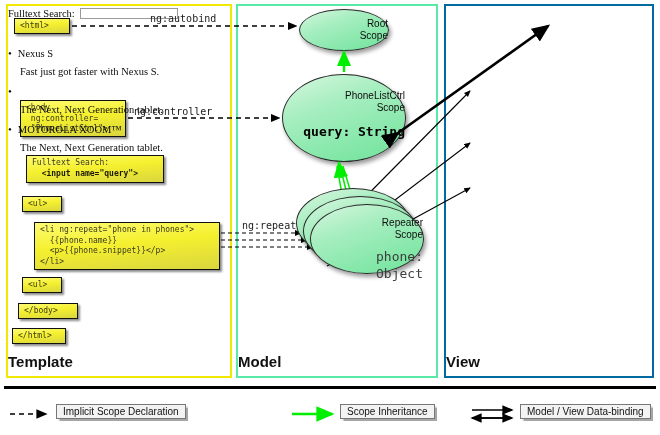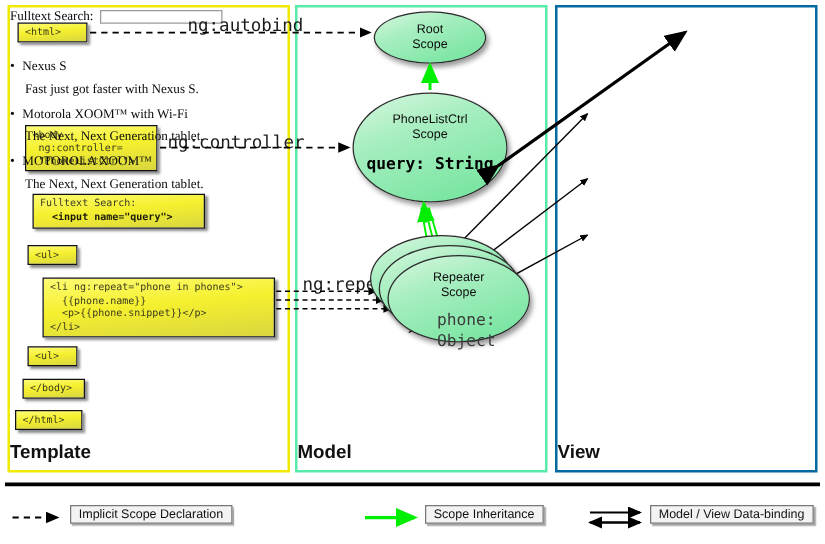--- a/index.html
+++ b/index.html
@@ -68,21 +68,21 @@
   .code-box b { font-weight: 700; color: #1b1b08; }
 
   
   .scope {
     position: absolute;
     border-radius: 50%;
     border: 1.5px solid #2b2b2b;
     background: linear-gradient(160deg, #d8f7e0 0%, #a7eec0 35%, #6fe39b 100%);
     box-shadow: 2px 3px 4px rgba(0,0,0,0.4);
     box-sizing: border-box;
-    text-align: center;
+    text-align: right;
     color: #0d0d0d;
   }
   .scope-title {
     font-family: "Liberation Sans", sans-serif;
     font-size: 10px;
     line-height: 1.15;
     font-weight: 400;
   }
   .scope-prop {
     font-family: "DejaVu Sans Mono", "Liberation Mono", monospace;
@@ -129,21 +129,21 @@
     font-size: 10.5px;
     margin-top: 7px;
     margin-left: 12px;
     white-space: nowrap;
   }
 
   
   .edge-label {
     position: absolute;
     font-family: "DejaVu Sans Mono", "Liberation Mono", monospace;
-    font-size: 14px;
+    font-size: 10px;
     color: #1a1a1a;
     white-space: nowrap;
   }
 
   
   #divider {
     position: absolute;
     left: 4px; top: 386px;
     width: 652px; height: 3px;
     background: #000;
@@ -203,21 +203,21 @@
 
   <div class="code-box" style="left:22px; top:196px; width:40px; height:16px; display:flex; align-items:center;">&lt;ul&gt;</div>
 
   <div class="code-box" style="left:34px; top:222px; width:186px; height:48px;"><span>&lt;li ng:repeat="phone in phones"&gt;</span>
 <span>  {{phone.name}}</span>
 <span>  &lt;p&gt;{{phone.snippet}}&lt;/p&gt;</span>
 <span>&lt;/li&gt;</span></div>
 
   <div class="code-box" style="left:22px; top:277px; width:40px; height:16px; display:flex; align-items:center;">&lt;ul&gt;</div>
 
-  <div class="code-box" style="left:18px; top:303px; width:50px; height:16px; display:flex; align-items:center;">&lt;/body&gt;</div>
+  <div class="code-box" style="left:18px; top:303px; width:60px; height:16px; display:flex; align-items:center;">&lt;/body&gt;</div>
 
   <div class="code-box" style="left:12px; top:328px; width:54px; height:16px; display:flex; align-items:center;">&lt;/html&gt;</div>
 
   <div class="scope" style="left:299px; top:9px; width:90px; height:42px;">
     <div class="scope-title" style="padding-top:8px;">
       <div>Root</div>
       <div>Scope</div>
     </div>
   </div>
 
@@ -255,21 +255,20 @@
       <div class="phone-name">
         <span class="bullet">•</span>
         <span>Nexus S</span>
       </div>
       <div class="phone-snippet">Fast just got faster with Nexus S.</div>
     </div>
 
     <div class="phone-item">
       <div class="phone-name">
         <span class="bullet">•</span>
-        <span>Motorola XOOM™  with Wi-Fi</span>
       </div>
       <div class="phone-snippet">The Next, Next Generation tablet.</div>
     </div>
 
     <div class="phone-item">
       <div class="phone-name">
         <span class="bullet">•</span>
         <span>MOTOROLA XOOM™</span>
       </div>
       <div class="phone-snippet">The Next, Next Generation tablet.</div>

